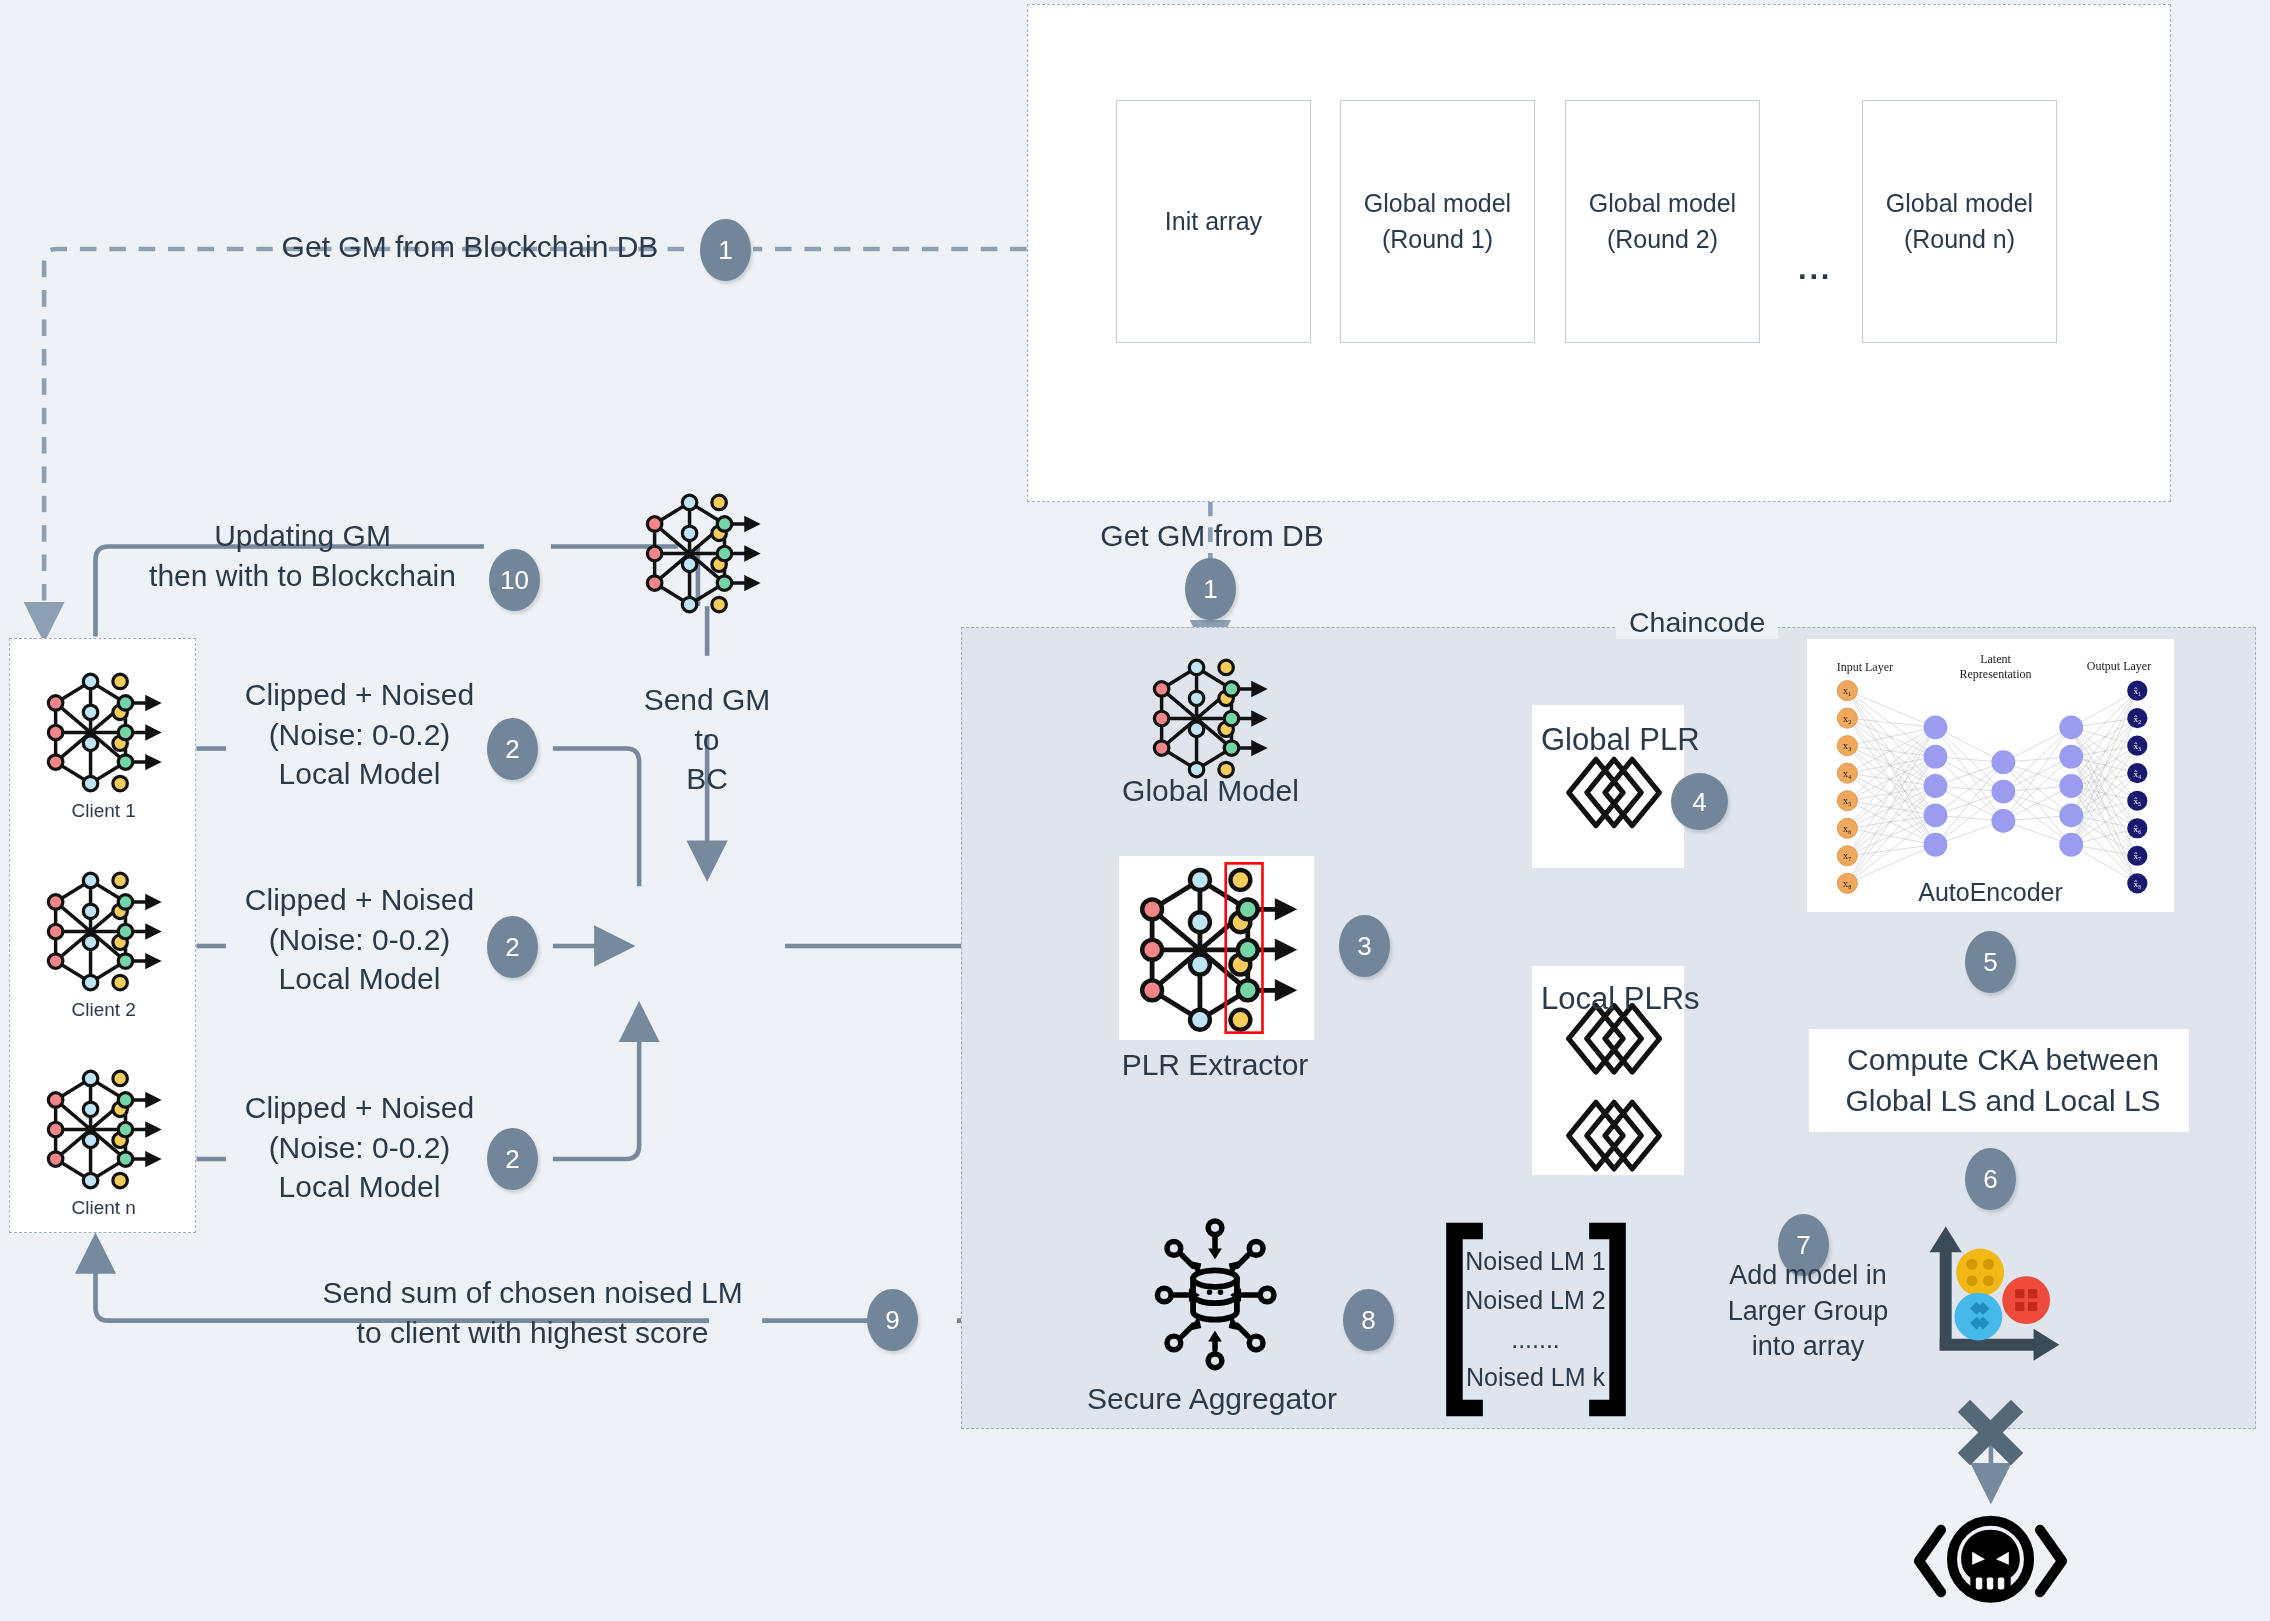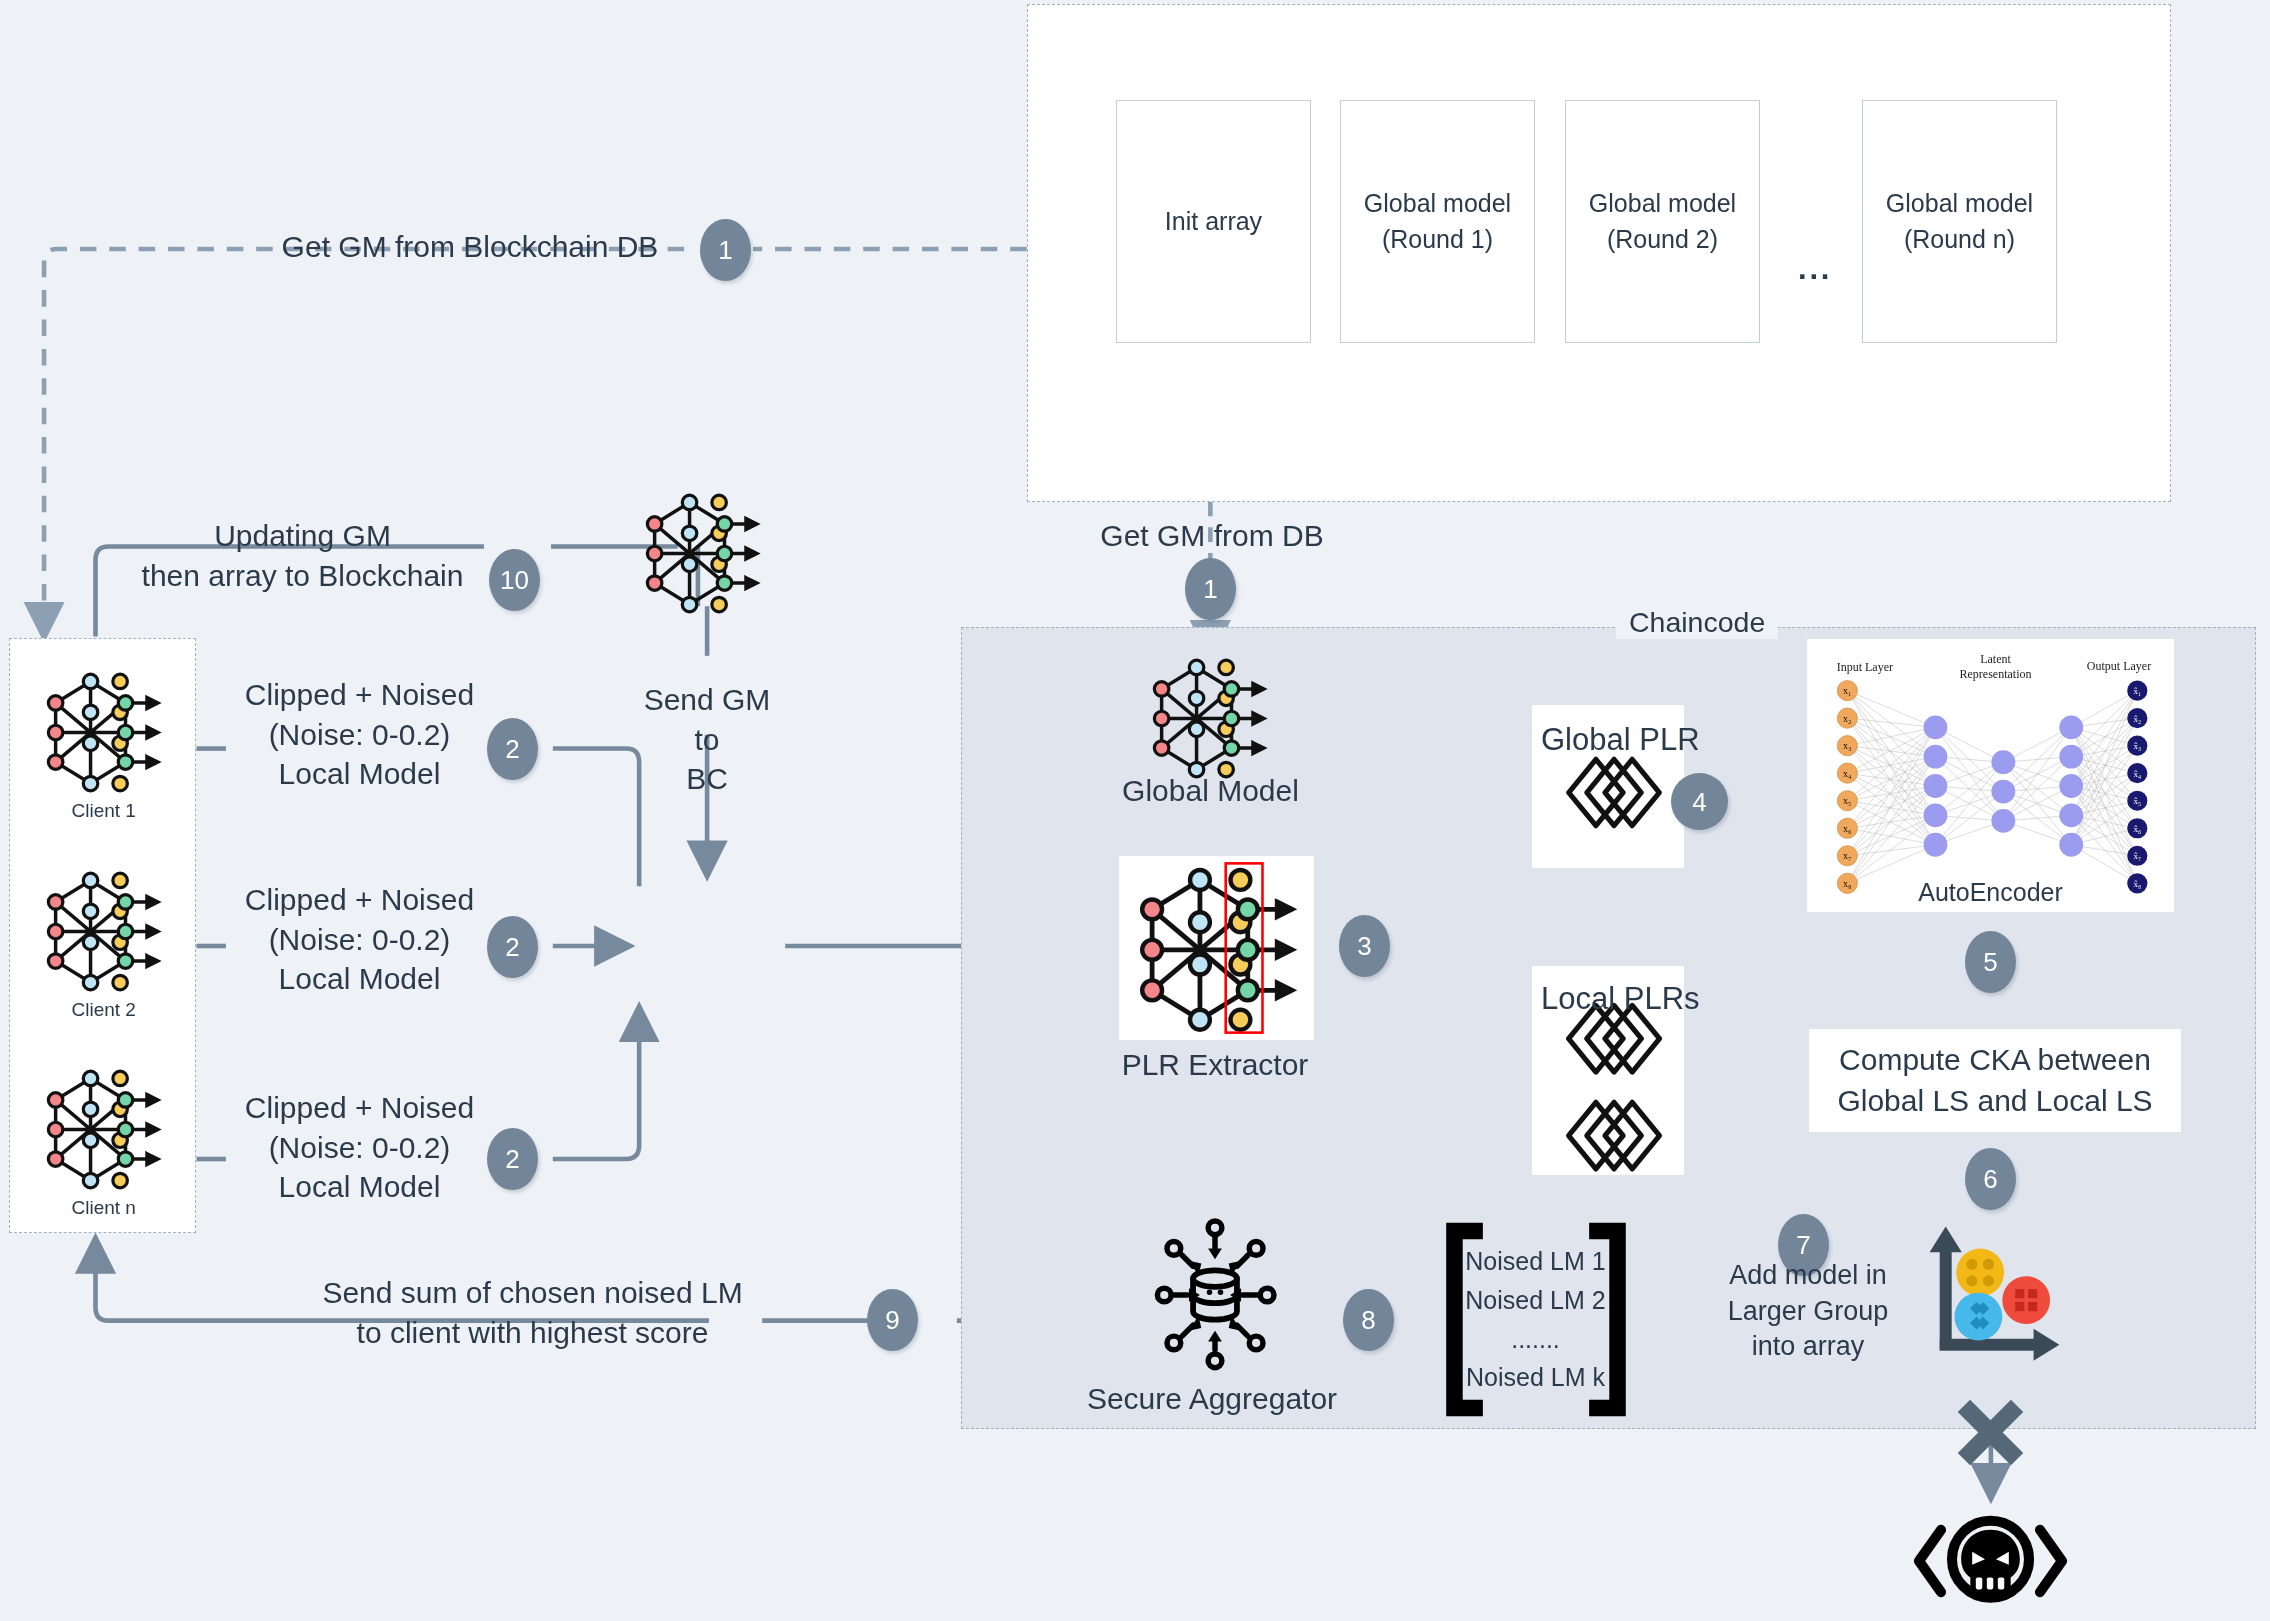--- a/index.html
+++ b/index.html
@@ -75,21 +75,21 @@
   .lbl{
     position:absolute;font-size:30px;line-height:1.32;color:#2b3a4a;
     text-align:center;white-space:pre-line;
   }
   .lbl.sm{font-size:27px;}
 
   
   .cka{
     position:absolute;left:1809px;top:1029px;width:372px;height:103px;
     background:#ffffff;display:flex;align-items:center;justify-content:center;
-    text-align:center;font-size:30px;line-height:1.35;color:#2b3a4a;
+    text-align:center;font-size:30px;line-height:1.35;color:#2b3a4a;padding-left:8px;
   }
 
   
   .ae{
     position:absolute;left:1807px;top:639px;width:367px;height:273px;
     background:#ffffff;overflow:hidden;
   }
   .ae-cap{
     position:absolute;left:0;bottom:5.5px;width:100%;text-align:center;
     font-size:25px;color:#2b3a4a;
@@ -295,21 +295,21 @@
         </g>
       </svg>
       <div class="client-label">Client n</div>
     </div>
   </div>
 
   <div class="lbl" style="left:255px;top:227px;width:430px;">Get GM from Blockchain DB</div>
   <div class="step" style="left:700px;top:219px;">1</div>
 
   <div class="lbl" style="left:119px;top:516px;width:367px;">Updating GM
-then array to Blockchain</div>
+then with to Blockchain</div>
   <div class="step" style="left:489px;top:549px;">10</div>
 
   <div class="abs" style="left:634px;top:489px;">
     <svg width="138" height="129" viewBox="0 0 100 96">
       <g stroke="#111" stroke-width="2.6" fill="none">
         <path d="M14,26 L40,10 L66,26 L66,70 L40,86 L14,70 Z M14,26 L66,70 M14,70 L66,26 M14,48 L66,48 M40,10 L40,86 M14,26 L40,48 L66,26 M14,70 L40,48 L66,70"></path>
         <path d="M66,26 L86,26 M66,48 L86,48 M66,70 L86,70"></path>
         <path d="M82,22 L90,26 L82,30 Z M82,44 L90,48 L82,52 Z M82,66 L90,70 L82,74 Z" fill="#111"></path>
       </g>
       <g stroke="#111" stroke-width="2.4">

